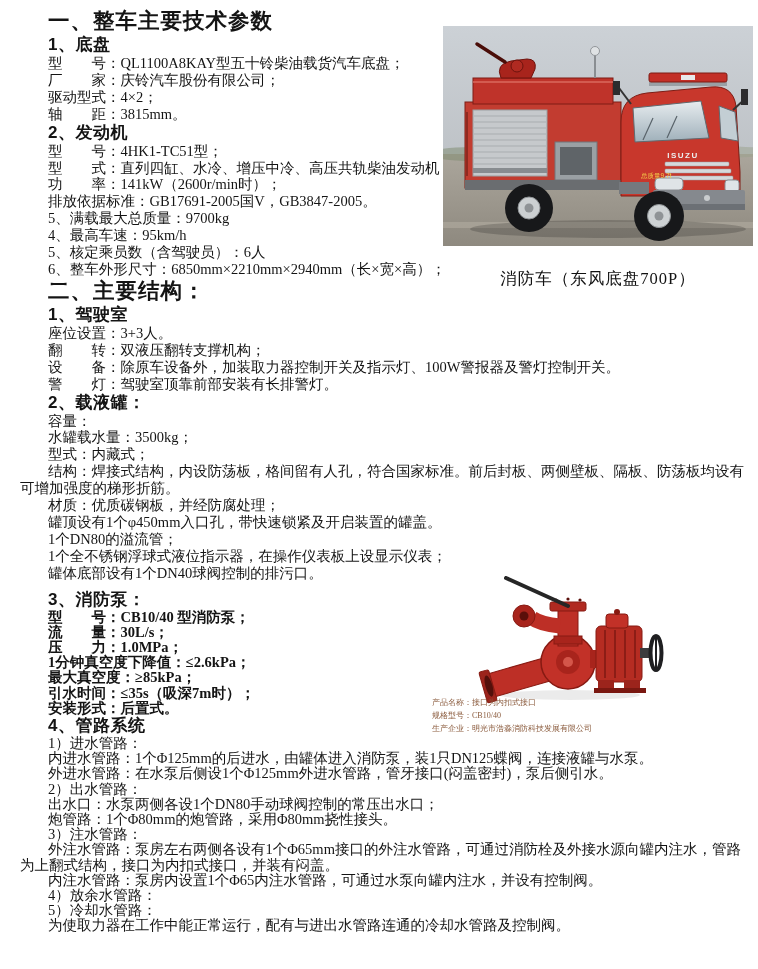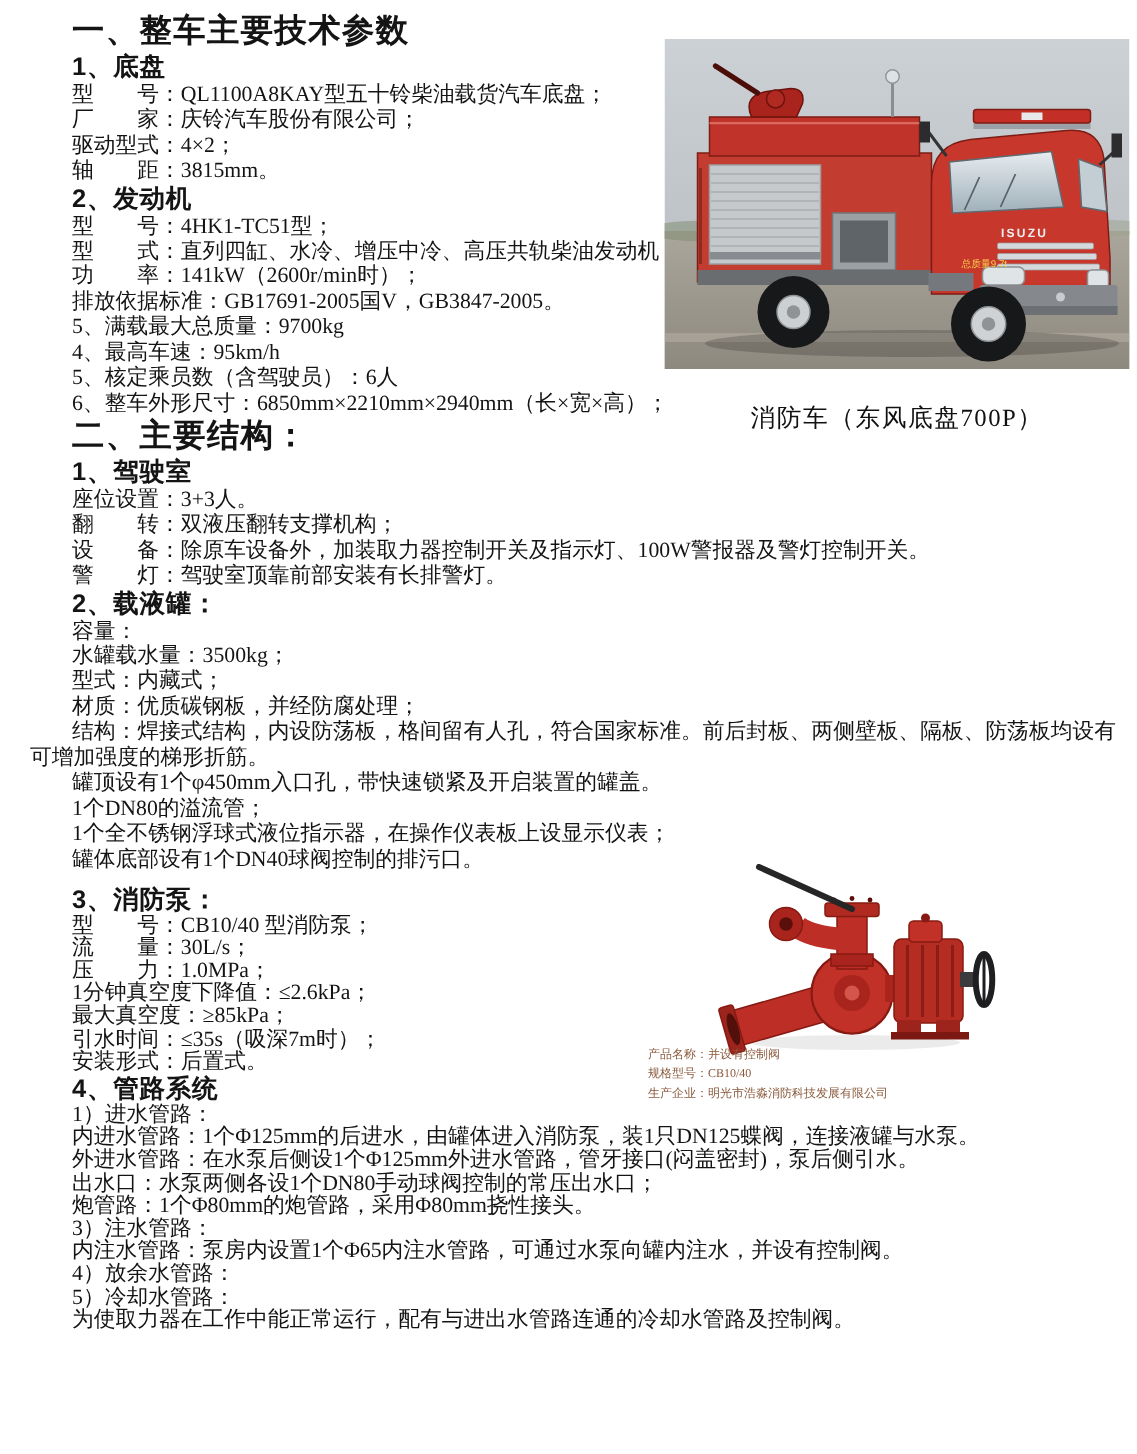--- a/index.html
+++ b/index.html
@@ -3,21 +3,21 @@
 <meta charset="utf-8">
 <style>
   html,body{margin:0;padding:0;background:#ffffff;}
   .page{position:relative;width:758px;height:969px;background:#ffffff;overflow:hidden;
         font-family:"Liberation Serif",serif;color:#141414;}
   .content{position:absolute;left:20px;top:10px;right:14px;}
   .blk{text-indent:28px;}
   .h1{font-family:Liberation Mono, monospace;font-weight:bold;font-size:21.5px;line-height:25px;letter-spacing:1px;}
   .h2{font-family:"Liberation Sans",sans-serif;font-weight:bold;font-size:17px;line-height:20px;letter-spacing:0.5px;}
   .p{font-size:14.5px;line-height:16.9px;}
-  .pc{line-height:15.2px;}
+  .pc{line-height:15.2px;font-weight:bold;}
   .pd{line-height:15.2px;}
   .mt2{margin-top:2px;}
   .mt8{margin-top:8px;}
   .truck-photo{position:absolute;left:443px;top:26px;width:260px;height:220px;}
   .truck-caption{position:absolute;left:443px;top:252px;width:310px;text-align:center;
                  font-size:16.5px;letter-spacing:1px;color:#111;margin-top:16px;}
   .pump-photo{position:absolute;left:478px;top:576px;width:190px;height:128px;}
   .pump-labels{position:absolute;left:432px;top:696px;width:240px;
                font-size:8px;line-height:13px;color:#8a5a3c;text-align:left;}
   svg{display:block;}
@@ -46,41 +46,43 @@
       <div class="blk h1 mt2">二、主要结构：</div>
       <div class="blk h2">1、驾驶室</div>
       <div class="blk p">座位设置：3+3人。</div>
       <div class="blk p">翻　　转：双液压翻转支撑机构；</div>
       <div class="blk p">设　　备：除原车设备外，加装取力器控制开关及指示灯、100W警报器及警灯控制开关。</div>
       <div class="blk p">警　　灯：驾驶室顶靠前部安装有长排警灯。</div>
       <div class="blk h2">2、载液罐：</div>
       <div class="blk p">容量：</div>
       <div class="blk p">水罐载水量：3500kg；</div>
       <div class="blk p">型式：内藏式；</div>
+      <div class="blk p">结构：焊接式结构，内设防荡板，格间留有人孔，符合国家标准。前后封板、两侧壁板、隔板、防荡板均设有可增加强度的梯形折筋。</div>
       <div class="blk p">材质：优质碳钢板，并经防腐处理；</div>
-      <div class="blk p">结构：焊接式结构，内设防荡板，格间留有人孔，符合国家标准。前后封板、两侧壁板、隔板、防荡板均设有可增加强度的梯形折筋。</div>
       <div class="blk p">罐顶设有1个φ450mm入口孔，带快速锁紧及开启装置的罐盖。</div>
       <div class="blk p">1个DN80的溢流管；</div>
       <div class="blk p">1个全不锈钢浮球式液位指示器，在操作仪表板上设显示仪表；</div>
       <div class="blk p">罐体底部设有1个DN40球阀控制的排污口。</div>
       <div class="blk h2 mt8">3、消防泵：</div>
       <div class="blk p pc">型　　号：CB10/40 型消防泵；</div>
       <div class="blk p pc">流　　量：30L/s；</div>
       <div class="blk p pc">压　　力：1.0MPa；</div>
       <div class="blk p pc">1分钟真空度下降值：≤2.6kPa；</div>
       <div class="blk p pc">最大真空度：≥85kPa；</div>
       <div class="blk p pc">引水时间：≤35s（吸深7m时）；</div>
       <div class="blk p pc">安装形式：后置式。</div>
       <div class="blk h2">4、管路系统</div>
       <div class="blk p pd">1）进水管路：</div>
       <div class="blk p pd">内进水管路：1个Φ125mm的后进水，由罐体进入消防泵，装1只DN125蝶阀，连接液罐与水泵。</div>
       <div class="blk p pd">外进水管路：在水泵后侧设1个Φ125mm外进水管路，管牙接口(闷盖密封)，泵后侧引水。</div>
+      <div class="blk p pd">2）出水管路：</div>
       <div class="blk p pd">出水口：水泵两侧各设1个DN80手动球阀控制的常压出水口；</div>
       <div class="blk p pd">炮管路：1个Φ80mm的炮管路，采用Φ80mm挠性接头。</div>
       <div class="blk p pd">3）注水管路：</div>
+      <div class="blk p pd">外注水管路：泵房左右两侧各设有1个Φ65mm接口的外注水管路，可通过消防栓及外接水源向罐内注水，管路为上翻式结构，接口为内扣式接口，并装有闷盖。</div>
       <div class="blk p pd">内注水管路：泵房内设置1个Φ65内注水管路，可通过水泵向罐内注水，并设有控制阀。</div>
       <div class="blk p pd">4）放余水管路：</div>
       <div class="blk p pd">5）冷却水管路：</div>
       <div class="blk p pd">为使取力器在工作中能正常运行，配有与进出水管路连通的冷却水管路及控制阀。</div>
     </div>
 
   <div class="truck-photo">
     <svg width="310" height="220" viewBox="0 0 310 220">
       <defs>
         <linearGradient id="sky" x1="0" y1="0" x2="0" y2="1">
@@ -226,18 +228,18 @@
         <line x1="178" y1="62" x2="178" y2="92" stroke="#1f1f21" stroke-width="2"></line>
 
         <rect x="120" y="104" width="16" height="10" fill="#9c241c"></rect>
         <rect x="146" y="104" width="16" height="10" fill="#9c241c"></rect>
         <rect x="116" y="112" width="52" height="5" fill="#7a1811"></rect>
       </g>
     </svg>
   </div>
 
   <div class="pump-labels">
-    <div>产品名称：并设有控制阀</div>
+    <div>产品名称：接口为内扣式接口</div>
     <div>规格型号：CB10/40</div>
     <div>生产企业：明光市浩淼消防科技发展有限公司</div>
   </div>
 
 </div>
 
 </body></html>

